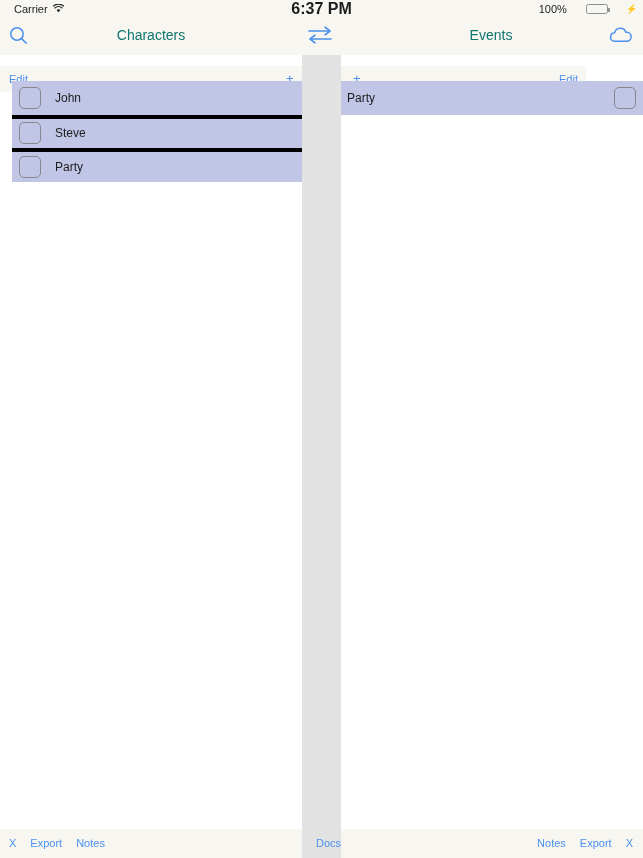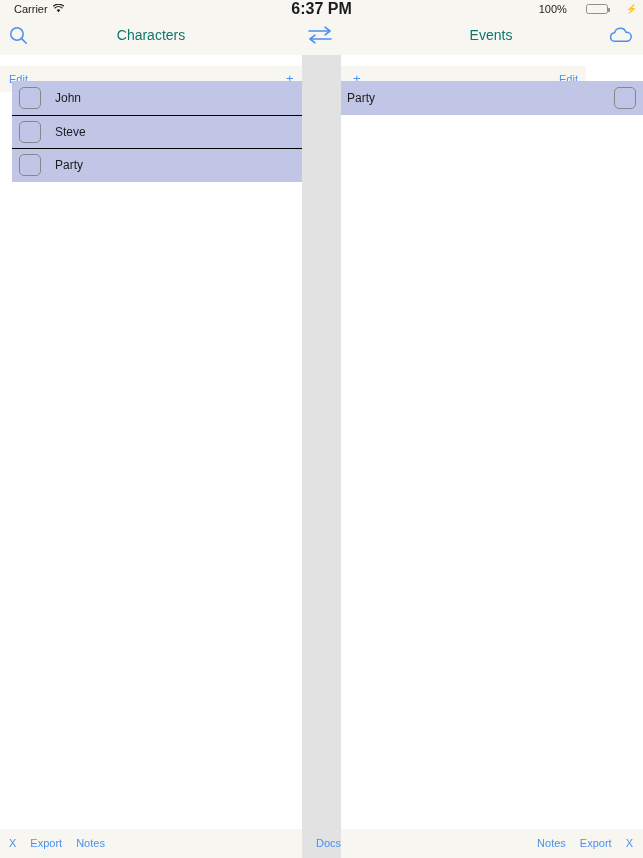--- a/index.html
+++ b/index.html
@@ -152,21 +152,21 @@
   .list {
     background: #c2c6e6;
   }
   .row {
     position: relative;
     height: 33.5px;
     display: flex;
     align-items: center;
     box-sizing: border-box;
   }
-  .row + .row { border-top: 1px solid #000000; }
+  .row + .row { border-top: 4px solid #000000; }
   .row.left-row  { padding-left: 7px; }
   .row.right-row { padding-left: 6px; padding-right: 7px; }
 
   .checkbox {
     width: 22px;
     height: 22px;
     border: 1px solid #86868c;
     border-radius: 5px;
     box-sizing: border-box;
     background: transparent;

